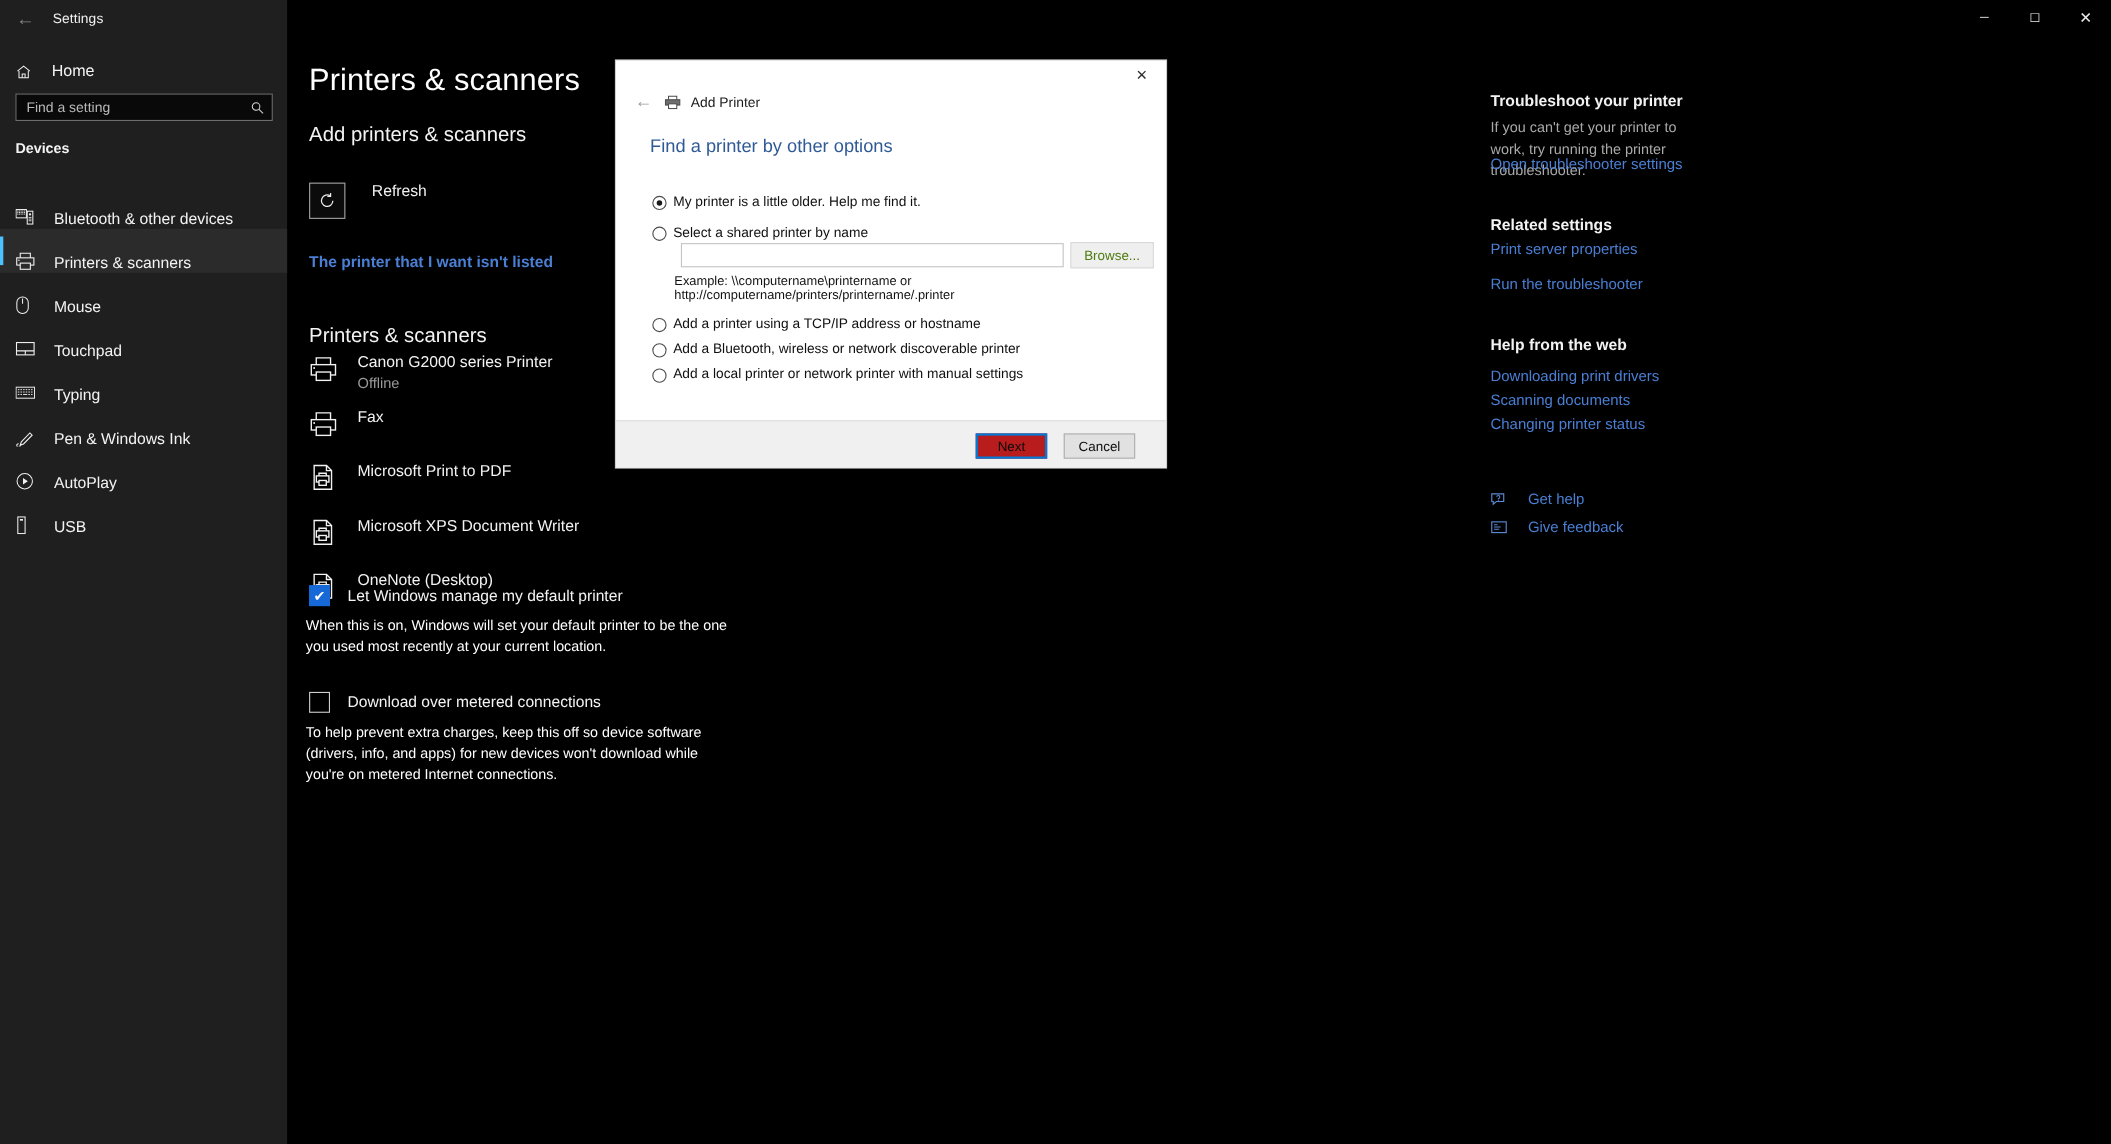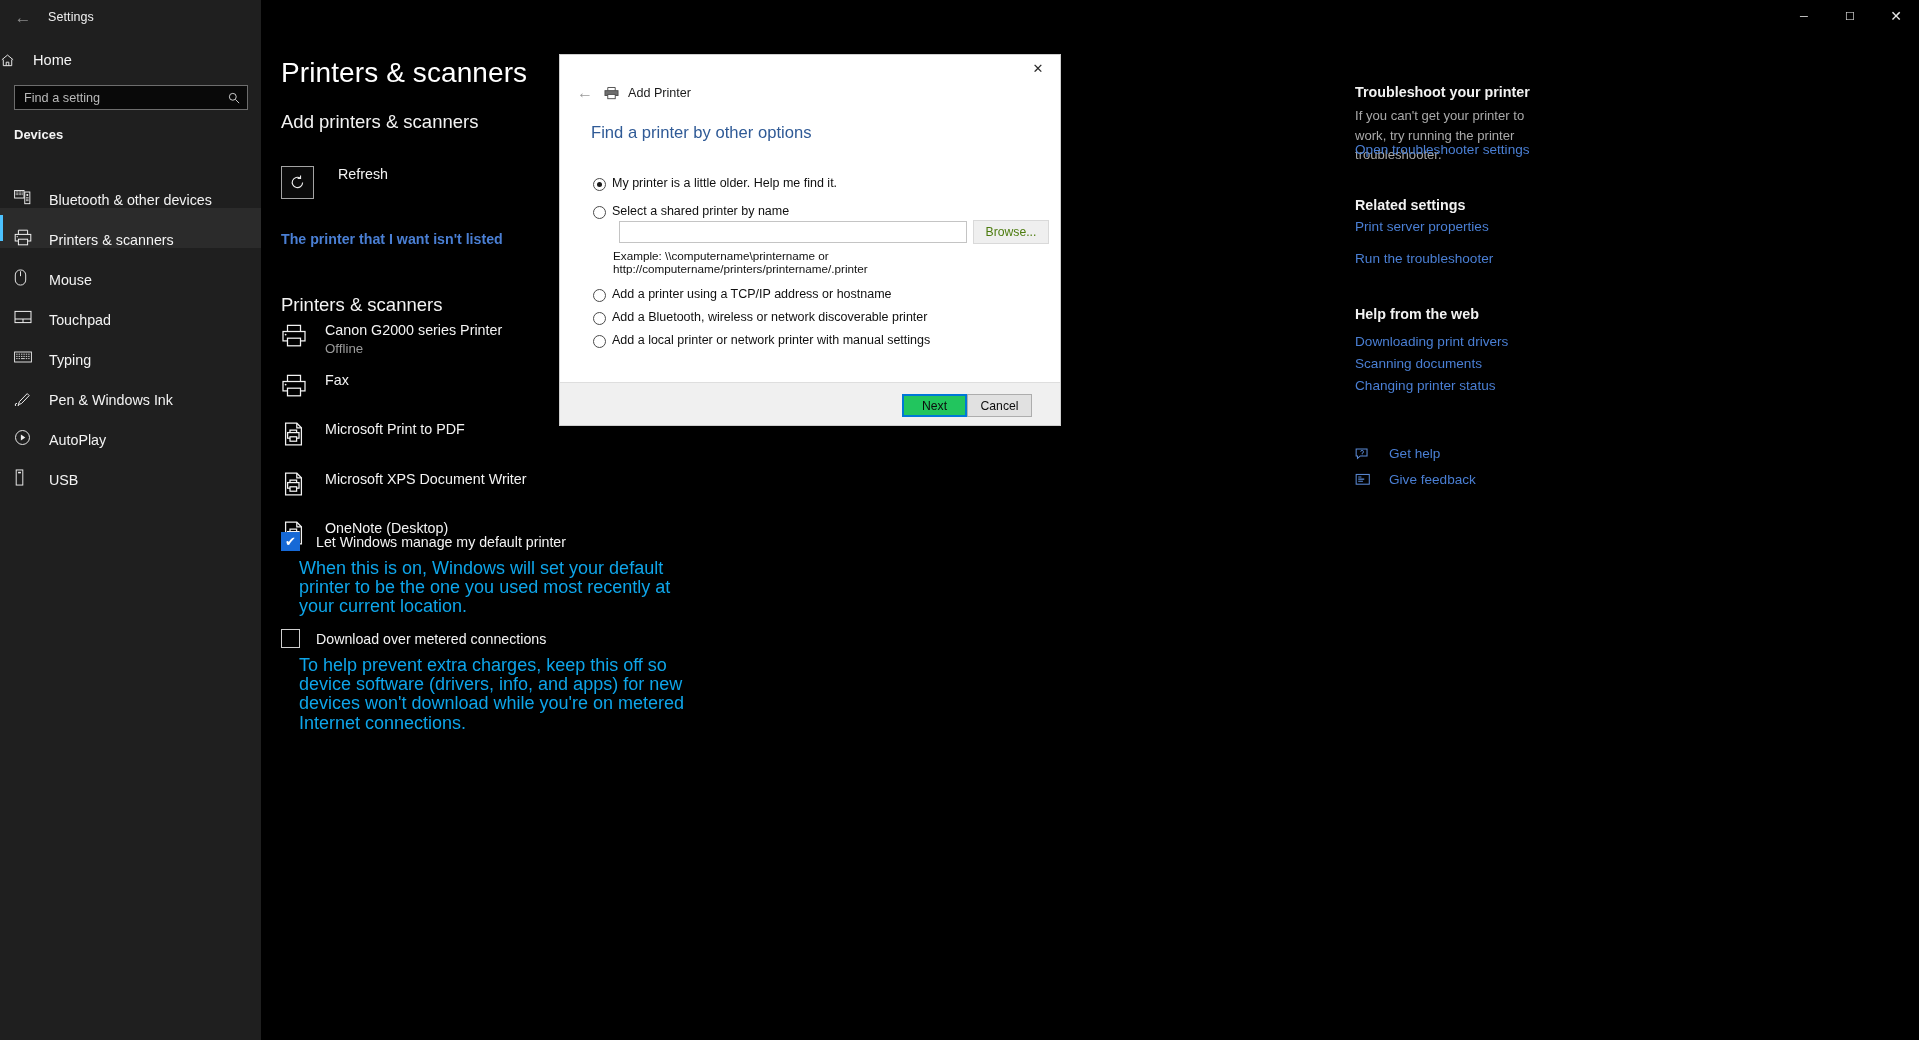--- a/index.html
+++ b/index.html
@@ -23,21 +23,21 @@
   }
   .back-arrow {
     width:46px; height:32px; display:flex; align-items:center; justify-content:center;
     color:#8a8a8a; font-size:17px; line-height:1;
   }
   .app-title {
     color:#f0f0f0; font-size:12.5px; margin-left:2px; letter-spacing:.1px;
   }
   .home-row {
     position:absolute; left:0; top:47px; width:224px; height:26px;
-    display:flex; align-items:center; 
+    display:flex; align-items:flex-end; padding-left:14px;
   }
   .home-icon { width:22px; color:#f2f2f2; font-size:15px; display:flex; align-items:center; }
   .home-label { color:#f4f4f4; font-size:14.6px; margin-left:11px; }
 
   .search-wrap {
     position:absolute; left:14px; top:85px; width:234px; height:25px;
     border:1px solid #6d6d6d; background:#090909;
     display:flex; align-items:center;
   }
   .search-input {
@@ -117,21 +117,21 @@
   .chk-row.a { top:532px; }
   .chk-row.b { top:629px; }
   .checkbox {
     width:19px; height:19px; border:1.4px solid #cfcfcf; background:transparent;
     display:flex; align-items:center; justify-content:center;
     color:#fff; font-size:13px; line-height:1;
   }
   .checkbox.checked { background:#1669d6; border-color:#1669d6; }
   .chk-label { color:#f3f3f3; font-size:14.2px; margin-left:16px; }
   .chk-desc {
-    position:absolute; left:38px; color:#0ea5e9; font-size:18px; line-height:19.2px;
+    position:absolute; left:17px; color:#ffffff; font-size:13px; line-height:19.2px;
     width:390px;
   }
   .chk-desc.a { top:559px; }
   .chk-desc.b { top:656px; }
 
   
   .right { position:absolute; left:1355px; top:0; width:564px; height:1040px; }
   .r-head { position:absolute; left:0; color:#f2f2f2; font-size:14.3px; font-weight:bold; }
   .r-text { position:absolute; left:0; color:#a9a9a9; font-size:13.1px; line-height:19.5px; width:200px; }
   .r-link { position:absolute; left:0; color:#4a7fd4; font-size:13.6px; text-decoration:none; white-space:nowrap; }
@@ -190,21 +190,21 @@
   }
   .dlg-footer {
     position:absolute; left:0; bottom:0; width:500px; height:43px;
     background:#f0f0f0; border-top:1px solid #dedede;
   }
   .fbtn {
     position:absolute; top:11px; height:23px; width:65px;
     font-family:"Liberation Sans", sans-serif; font-size:12.2px;
     background:#e1e1e1; border:1px solid #adadad; color:#0d0d0d;
   }
-  .fbtn.next { right:93px; border:2px solid #0078d7; background:#22c55e; }
+  .fbtn.next { right:108px; border:2px solid #0078d7; background:#b91c1c; }
   .fbtn.cancel { right:28px;text-align:center; }
 </style>
 </head>
 <body>
 
 <div id="root">
 
   <div class="sidebar">
 
     <div class="titlebar-left">

